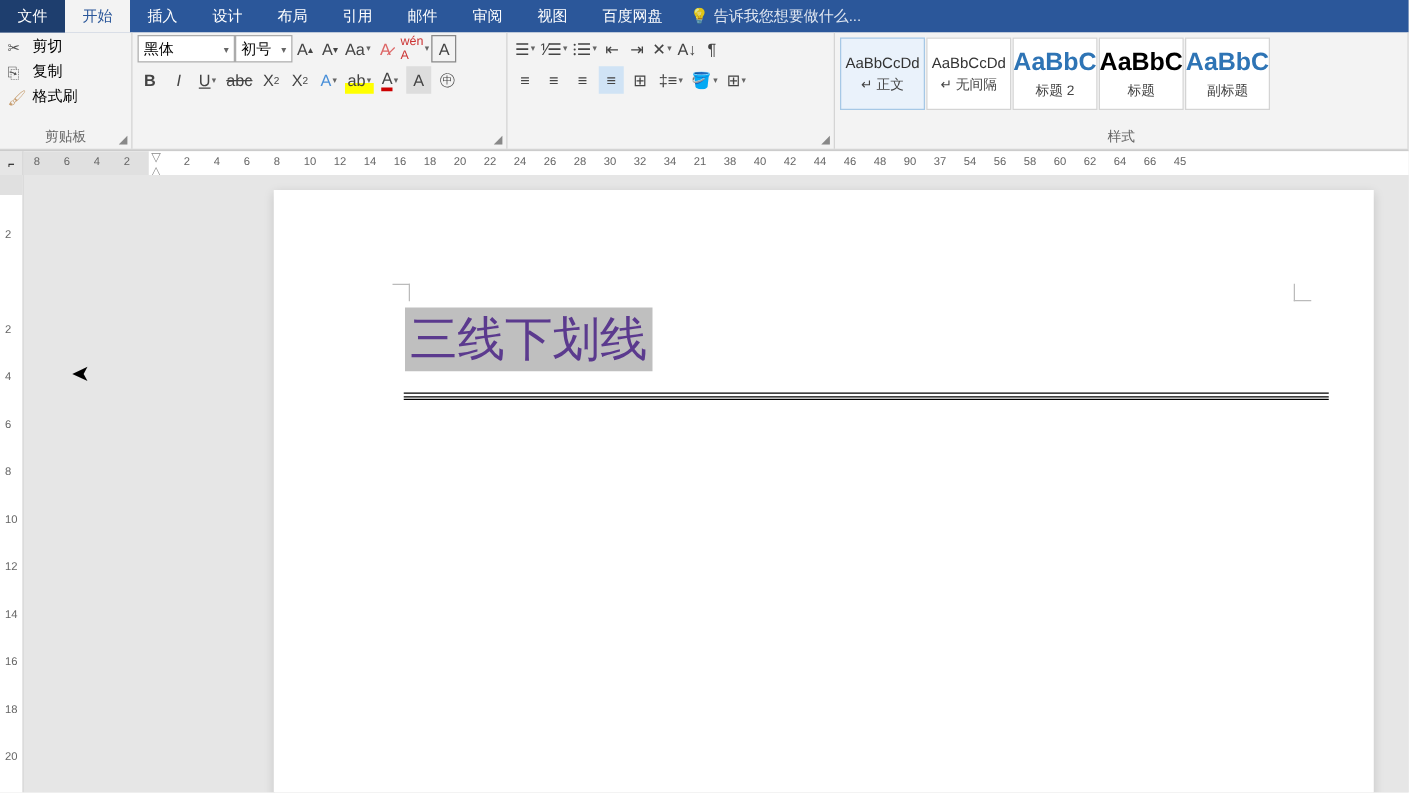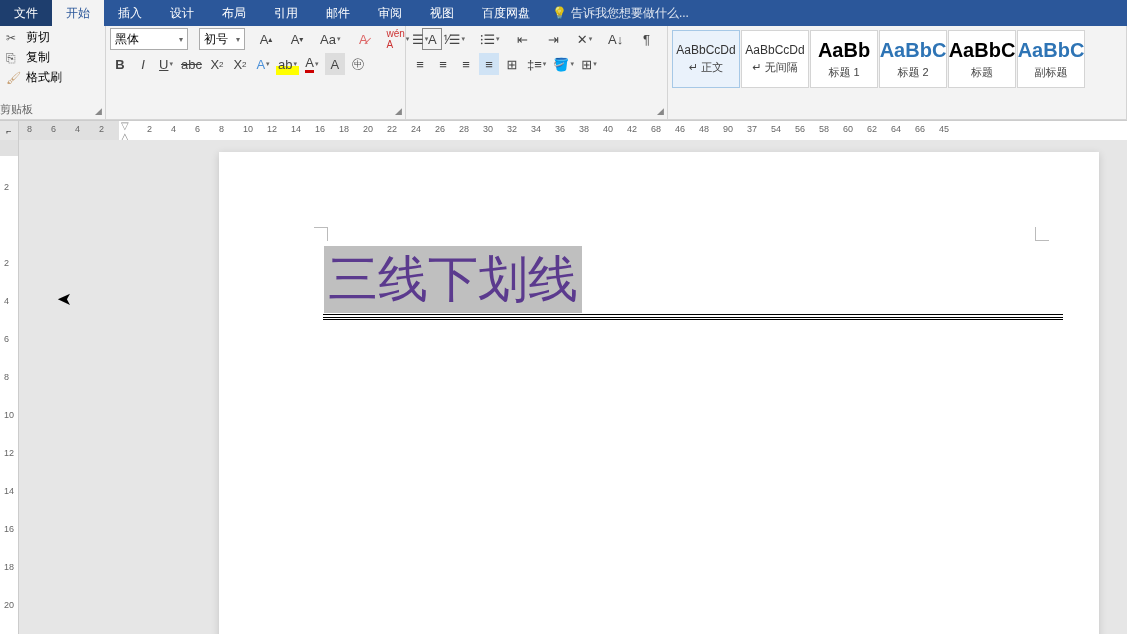--- a/index.html
+++ b/index.html
@@ -9,38 +9,38 @@
     .menubar { background: #2b579a; height: 26px; display: flex; align-items: center; color: white; }
     .menubar .tab { padding: 0 14px; height: 26px; line-height: 26px; cursor: pointer; }
     .menubar .tab.file { background: #1e3e6e; }
     .menubar .tab.active { background: #f3f3f3; color: #2b579a; }
     .menubar .tell-me { margin-left: 8px; display: flex; align-items: center; opacity: 0.85; font-size: 12px; }
     .menubar .bulb { margin-right: 4px; }
     
     
     .ribbon { background: #f3f3f3; height: 94px; display: flex; border-bottom: 1px solid #d4d4d4; }
     .group { border-right: 1px solid #d4d4d4; display: flex; flex-direction: column; padding: 2px 4px; position: relative; }
-    .group-label { position: absolute; bottom: 2px; left: 0; right: 0; font-size: 11px; color: #666; }
+    .group-label { position: absolute; bottom: 2px; left: 0; right: 0; text-align: center; font-size: 11px; color: #666; }
     .group-body { flex: 1; display: flex; align-items: flex-start; }
     
     
     .clipboard { width: 106px; }
     .paste-btn { display: flex; flex-direction: column; align-items: center; padding: 2px 6px; margin-right: 2px; }
     .paste-icon { width: 32px; height: 34px; background: linear-gradient(#f9d671, #e8a33d); border: 1px solid #c88b2e; border-radius: 2px; position: relative; margin-bottom: 2px; }
     .paste-icon::before { content: ""; position: absolute; top: -3px; left: 8px; width: 14px; height: 6px; background: #888; border-radius: 2px; }
     .clip-col { display: flex; flex-direction: column; gap: 1px; }
     .clip-item { display: flex; align-items: center; gap: 4px; padding: 1px 2px; font-size: 12px; }
     .clip-icon { width: 16px; height: 14px; display: inline-block; }
     .scissors { color: #555; }
     .copy-ic { color: #555; }
     .brush-ic { color: #c69c6d; }
     
     
     .font-group { width: 300px; }
-    .font-row1 { display: flex; gap: 11px; align-items: center; margin-bottom: 3px; }
+    .font-row1 { display: flex; gap: 0; align-items: center; margin-bottom: 3px; }
     .font-row2 { display: flex; gap: 3px; align-items: center; }
     .combo { border: 1px solid #ababab; background: white; height: 22px; display: flex; align-items: center; padding: 0 4px; font-size: 12px; }
     .combo.font-name { width: 78px; }
     .combo.font-size { width: 46px; }
     .combo .arrow { margin-left: auto; font-size: 8px; color: #666; }
     .ribbon-btn { height: 22px; min-width: 20px; display: inline-flex; align-items: center; justify-content: center; font-size: 13px; color: #444; padding: 0 2px; }
     .ribbon-btn.dd::after { content: "▾"; font-size: 7px; margin-left: 1px; color: #666; }
     .ribbon-btn sup { font-size: 8px; }
     .ribbon-btn sub { font-size: 8px; }
     
@@ -67,21 +67,21 @@
     
     
     .doc-area { display: flex; height: calc(634px - 26px - 94px - 20px); }
     .vruler { width: 19px; background: #fff; border-right: 1px solid #ccc; position: relative; font-size: 9px; color: #666; }
     .vruler .shade { position:absolute; top:0; left:0; right:0; height:16px; background:#e0e0e0;}
     .vruler .tick { position: absolute; left: 4px; }
     .canvas { flex: 1; background: #e6e6e6; position: relative; overflow: hidden; }
     .page { position: absolute; left: 200px; top: 12px; width: 880px; height: 1100px; background: white; box-shadow: 0 2px 8px rgba(0,0,0,0.15); }
     .page-margin-tl { position:absolute; top:75px; left:95px; width:14px; height:14px; border-left:1px solid #bbb; border-bottom:1px solid #bbb; transform: rotate(180deg);}
     .page-margin-tr { position:absolute; top:75px; right:50px; width:14px; height:14px; border-right:1px solid #bbb; border-top:1px solid #bbb; transform: rotate(180deg);}
-    .doc-text { position: absolute; top: 94px; left: 105px; font-size: 50px; font-family: "SimHei", sans-serif; color: #5b3a8e; background: #bfbfbf; padding: 0 4px; }
+    .doc-text { position: absolute; top: 94px; left: 105px; font-size: 38px; font-family: "SimHei", sans-serif; color: #5b3a8e; background: #bfbfbf; padding: 0 4px; }
     .triple-line { position:absolute; top: 162px; left: 104px; right: 36px; height: 6px; border-top: 1px solid #000; border-bottom: 1px solid #000;}
     .triple-line::before { content:""; position:absolute; top:2px; left:0; right:0; border-top:1px solid #000;}
     .cursor-arrow { position:absolute; left: 38px; top: 148px; font-size: 18px; color:#000; transform: scaleX(-1);}
     
     .dialog-launcher { position:absolute; bottom:3px; right:3px; font-size:9px; color:#888;}
   </style>
 </head>
 <body>
 
 <div class="menubar">
@@ -200,37 +200,34 @@
       <div class="styles-gallery" id="styles-gallery">
           <div class="style-item selected">
             <div class="style-preview ">AaBbCcDd</div>
             <div class="style-name">↵ 正文</div>
           </div>
           <div class="style-item">
             <div class="style-preview ">AaBbCcDd</div>
             <div class="style-name">↵ 无间隔</div>
           </div>
           <div class="style-item">
-            <div class="style-preview big">AaBb</div>
-            <div class="style-name">标题 1</div>
-          </div>
-          <div class="style-item">
             <div class="style-preview big blue">AaBbC</div>
             <div class="style-name">标题 2</div>
           </div>
           <div class="style-item">
             <div class="style-preview big">AaBbC</div>
             <div class="style-name">标题</div>
           </div>
           <div class="style-item">
             <div class="style-preview big blue">AaBbC</div>
             <div class="style-name">副标题</div>
           </div>
         </div>
     </div>
+    <div class="group-label">样式</div>
   </div>
 </div>
 
 <div class="ruler-area">
   <div class="ruler-left">⌐</div>
   <div class="ruler-h" id="hruler">
     <div class="shade-l"></div>
     <div class="marker" style="left:102px;">▽</div>
     <div class="marker" style="left:102px; top:10px;">△</div>
   <span class="tick" style="left: 8px;">8</span>
@@ -248,25 +245,25 @@
       <span class="tick" style="left: 296px;">16</span>
       <span class="tick" style="left: 320px;">18</span>
       <span class="tick" style="left: 344px;">20</span>
       <span class="tick" style="left: 368px;">22</span>
       <span class="tick" style="left: 392px;">24</span>
       <span class="tick" style="left: 416px;">26</span>
       <span class="tick" style="left: 440px;">28</span>
       <span class="tick" style="left: 464px;">30</span>
       <span class="tick" style="left: 488px;">32</span>
       <span class="tick" style="left: 512px;">34</span>
-      <span class="tick" style="left: 536px;">36</span>
+      <span class="tick" style="left: 536px;">21</span>
       <span class="tick" style="left: 560px;">38</span>
       <span class="tick" style="left: 584px;">40</span>
       <span class="tick" style="left: 608px;">42</span>
-      <span class="tick" style="left: 632px;">68</span>
+      <span class="tick" style="left: 632px;">44</span>
       <span class="tick" style="left: 656px;">46</span>
       <span class="tick" style="left: 680px;">48</span>
       <span class="tick" style="left: 704px;">90</span>
       <span class="tick" style="left: 728px;">37</span>
       <span class="tick" style="left: 752px;">54</span>
       <span class="tick" style="left: 776px;">56</span>
       <span class="tick" style="left: 800px;">58</span>
       <span class="tick" style="left: 824px;">60</span>
       <span class="tick" style="left: 848px;">62</span>
       <span class="tick" style="left: 872px;">64</span>

